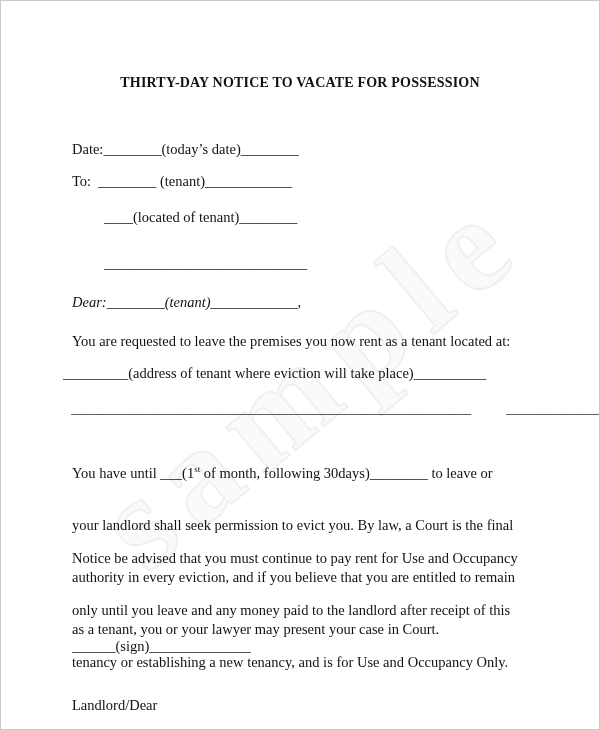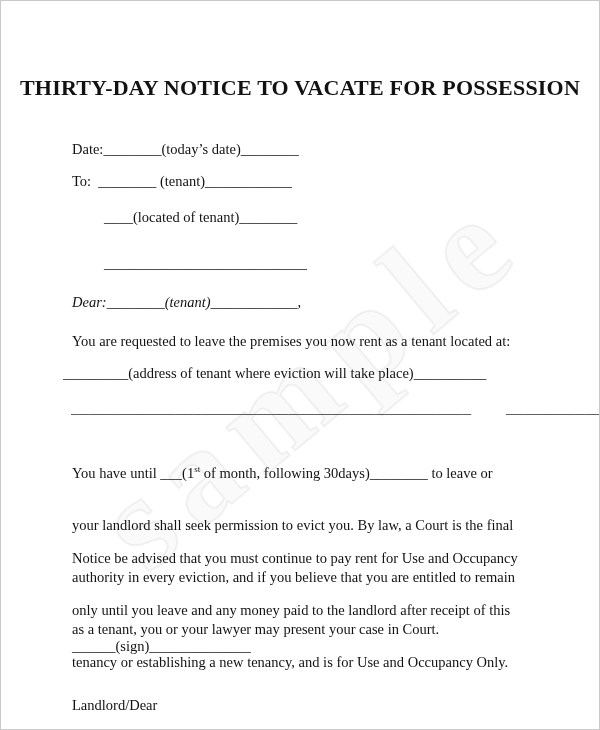--- a/index.html
+++ b/index.html
@@ -18,21 +18,21 @@
     font-family: "Liberation Serif", "DejaVu Serif", serif;
     color: #121212;
   }
   .title {
     position: absolute;
     top: 74px;
     left: 0;
     width: 100%;
     margin: 0;
     text-align: center;
-    font-size: 22px;
+    font-size: 14px;
     font-weight: bold;
     letter-spacing: 0.2px;
     white-space: pre;
   }
   .tline {
     position: absolute;
     font-size: 14.5px;
     line-height: 17.5px;
     white-space: pre;
   }

